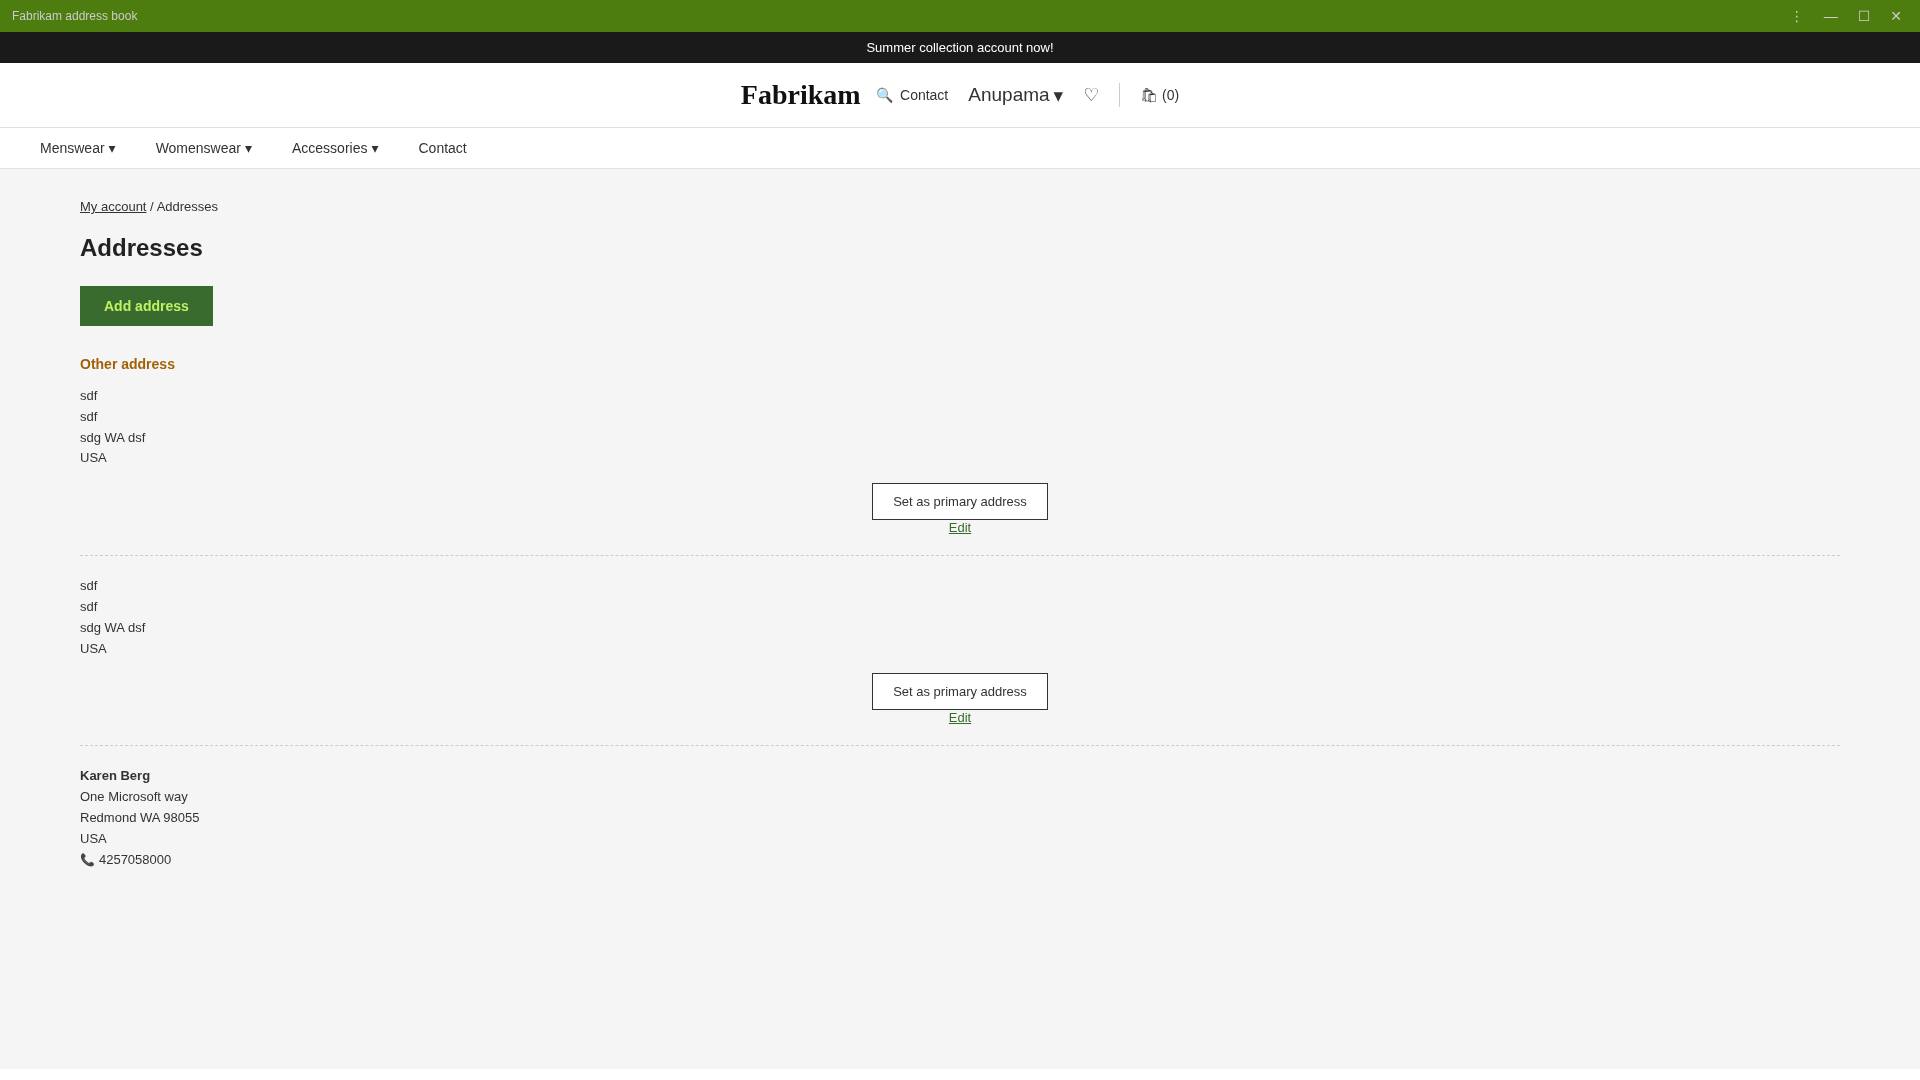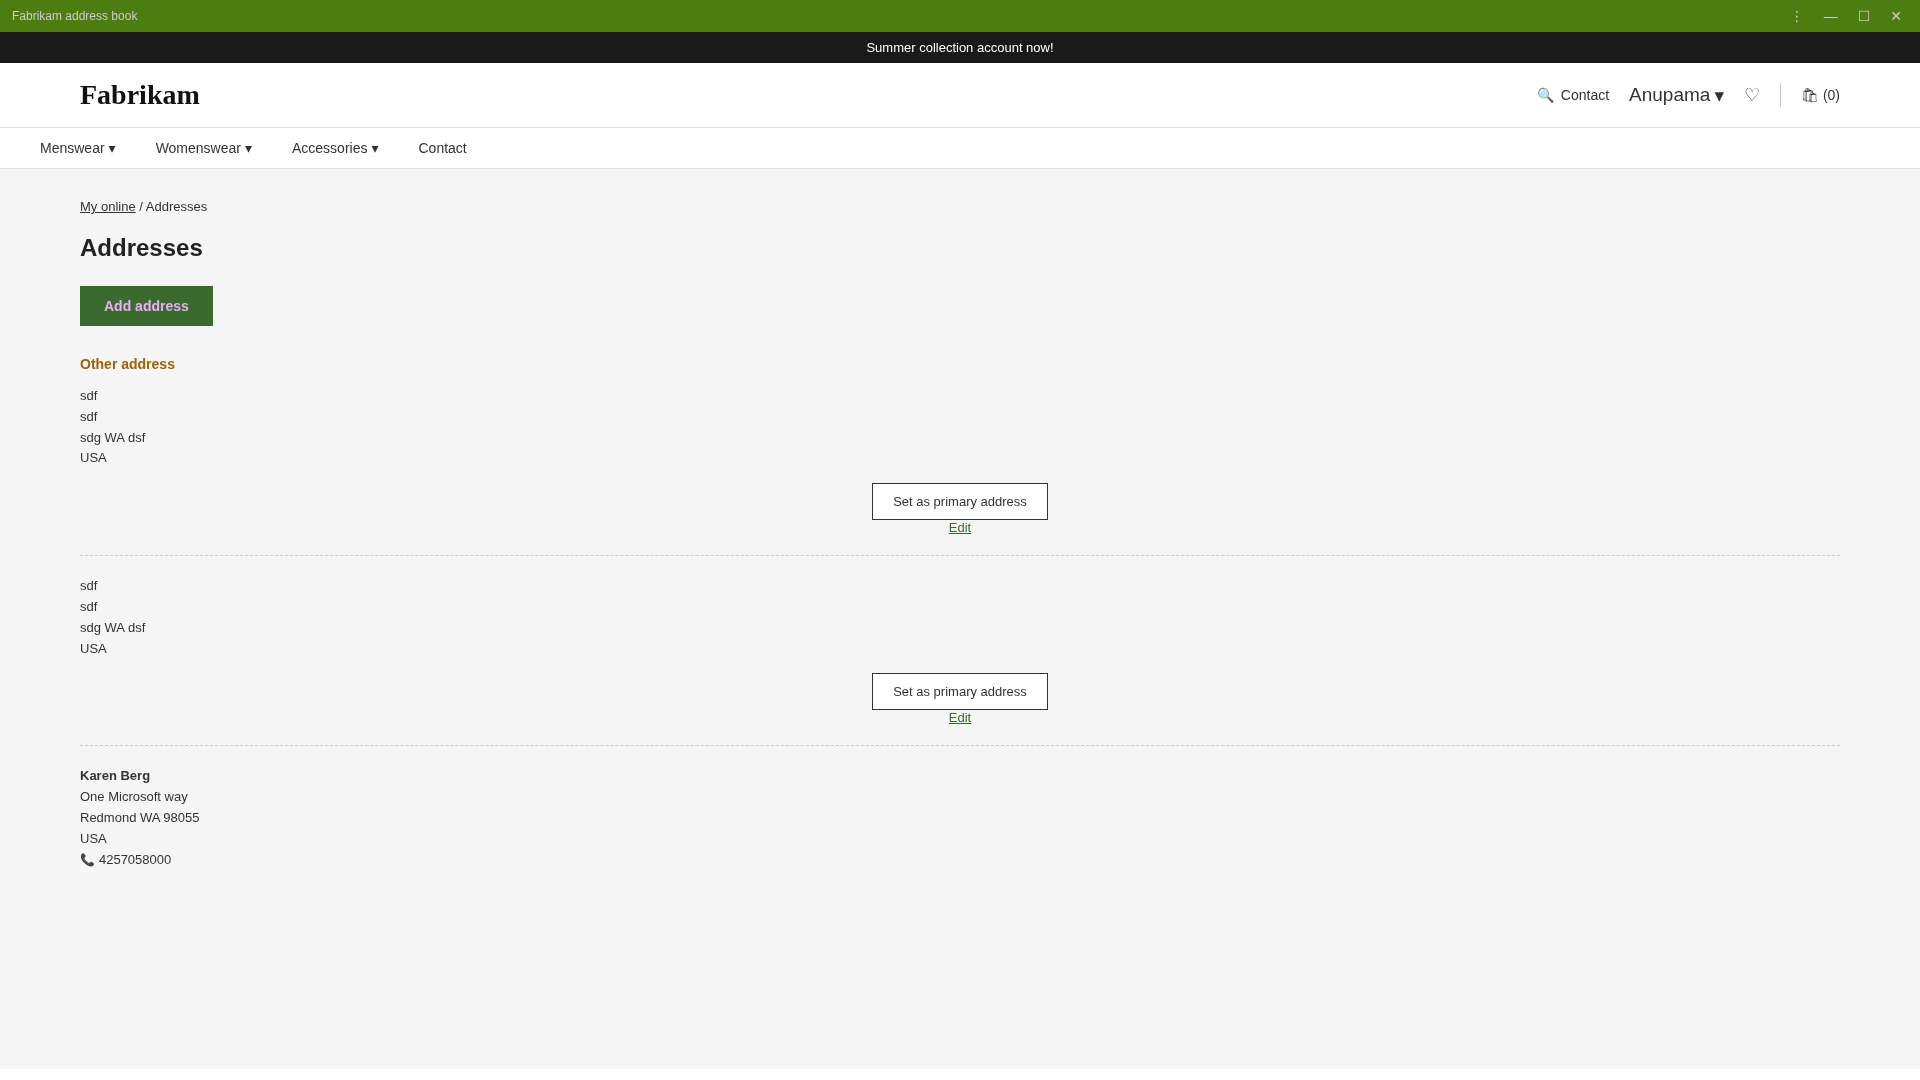--- a/index.html
+++ b/index.html
@@ -12,21 +12,21 @@
       color: #fff;
       text-align: center;
       padding: 8px;
       font-size: 13px;
     }
 
     
     .header {
       display: flex;
       align-items: center;
-      justify-content: space-between;
+      justify-content: center;
       padding: 16px 80px;
       border-bottom: 1px solid #e0e0e0;
       gap: 16px;
     }
 
     .logo {
       font-size: 28px;
       font-weight: bold;
       font-family: Georgia, serif;
       color: #111;
@@ -131,21 +131,21 @@
     .page-title {
       font-size: 24px;
       font-weight: bold;
       margin-bottom: 24px;
       color: #222;
     }
 
     
     .add-address-btn {
       background: #3a6b2e;
-      color: #f0abfc;
+      color: #bef264;
       border: none;
       padding: 12px 24px;
       font-size: 14px;
       font-weight: bold;
       cursor: pointer;
       margin-bottom: 30px;
     }
 
     
     .section-header {
@@ -288,21 +288,21 @@
   </button>
   <button class="nav-item">
     <span>Contact</span>
   </button>
 </nav>
 
 <div class="main">
 
   
   <div class="breadcrumb">
-    <a>My online</a>
+    <a>My account</a>
     <span> / </span>
     <span>Addresses</span>
   </div>
 
   
   <h1 class="page-title">Addresses</h1>
 
   
   <button class="add-address-btn">Add address</button>
 

